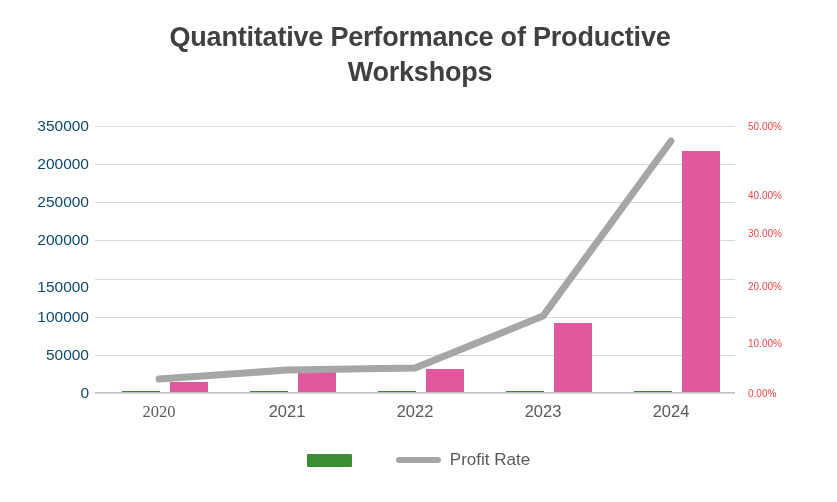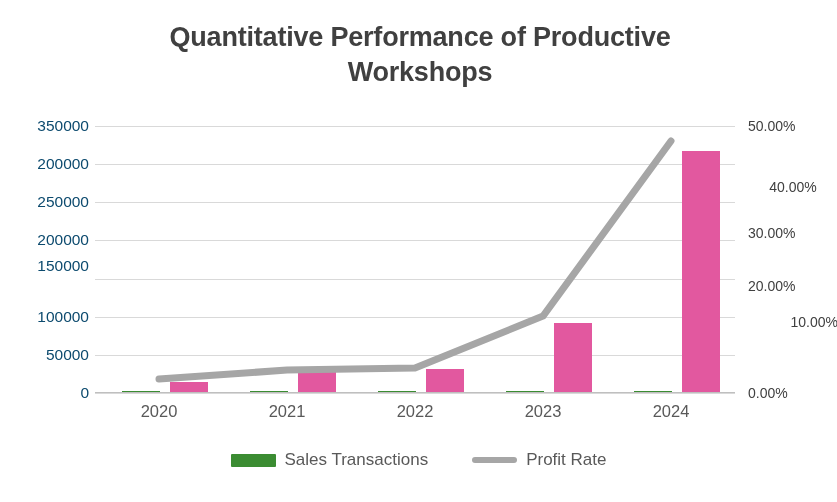--- a/index.html
+++ b/index.html
@@ -48,22 +48,22 @@
     font-size:15.5px;
     color:#0c4a6e;
     transform:translateY(-50%);
     white-space:nowrap;
   }
   .ytick-right{
     position:absolute;
     left:748px;
     width:90px;
     text-align:left;
-    font-size:14px;
-    color:#404040;
+    font-size:10px;
+    color:#ef4444;
     transform:translateY(-50%);
     white-space:nowrap;
   }
   .xtick{
     position:absolute;
     top:402px;
     font-size:16.5px;
     color:#595959;
     text-align:center;
     transform:translateX(-50%);
@@ -138,46 +138,45 @@
     <svg class="line-svg" id="line-layer" viewBox="0 0 640 267" preserveAspectRatio="none">
         <polyline points="64,253.116 192,244.038 320,241.902 448,190.10399999999998 576,14.952000000000027" fill="none" stroke="#A6A6A6" stroke-width="7" stroke-linejoin="round" stroke-linecap="round"></polyline>
       </svg>
     <div class="axis-baseline"></div>
   </div>
 
   <div id="y-axis-left">
       <div class="ytick" style="top: 393px;">0</div>
       <div class="ytick" style="top: 354.857px; margin-left: 9px;">50000</div>
       <div class="ytick" style="top: 316.714px;">100000</div>
-      <div class="ytick" style="top: 266px; margin-left: 15px;">150000</div>
+      <div class="ytick" style="top: 287px; margin-left: 15px;">150000</div>
       <div class="ytick" style="top: 240.429px;">200000</div>
       <div class="ytick" style="top: 202.286px;">250000</div>
       <div class="ytick" style="top: 164.143px;">200000</div>
       <div class="ytick" style="top: 126px;">350000</div>
     </div>
   <div id="y-axis-right">
       <div class="ytick-right" style="top: 393px;">0.00%</div>
-      <div class="ytick-right" style="top: 322px; text-align: right;">10.00%</div>
+      <div class="ytick-right" style="top: 343px;">10.00%</div>
       <div class="ytick-right" style="top: 286.2px;">20.00%</div>
       <div class="ytick-right" style="top: 232.8px;">30.00%</div>
-      <div class="ytick-right" style="top: 187px; text-align: center;">40.00%</div>
+      <div class="ytick-right" style="top: 195px;">40.00%</div>
       <div class="ytick-right" style="top: 126px;">50.00%</div>
     </div>
   <div id="x-axis">
-      <div class="xtick" style="left: 159px;">2020</div>
+      <div class="xtick" style="left: 159px; font-family: Liberation Serif, serif;">2020</div>
       <div class="xtick" style="left: 287px;">2021</div>
       <div class="xtick" style="left: 415px;">2022</div>
       <div class="xtick" style="left: 543px;">2023</div>
       <div class="xtick" style="left: 671px;">2024</div>
     </div>
 
   <div class="legend" id="legend">
       <div class="legend-item">
         <span class="legend-swatch" style="background: rgb(59, 140, 50);"></span>
-        <span class="legend-label">Sales Transactions</span>
       </div>
       <div class="legend-item">
         <span class="legend-swatch line" style="background: rgb(166, 166, 166);"></span>
         <span class="legend-label">Profit Rate</span>
       </div>
     </div>
 
 </div>
 
 </body></html>

